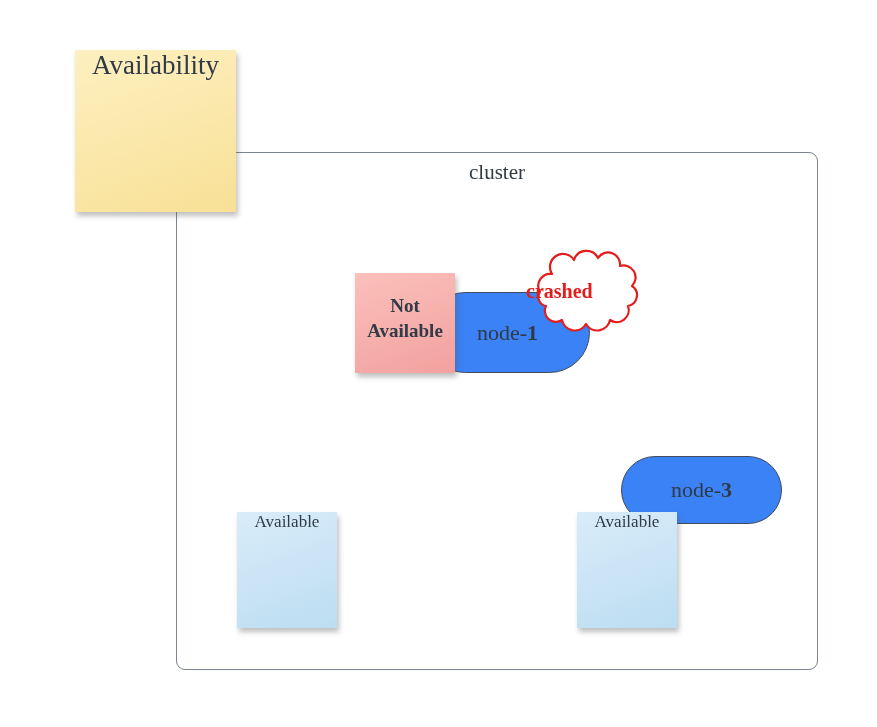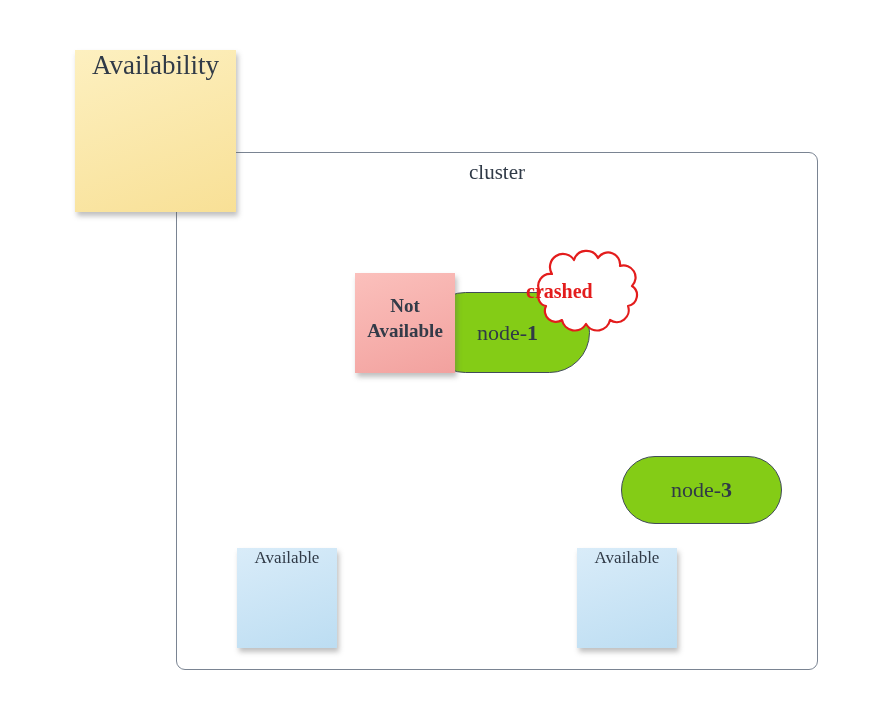--- a/index.html
+++ b/index.html
@@ -29,21 +29,21 @@
     position:absolute;top:7px;left:0;right:0;text-align:center;
     font-size:21px;color:var(--ink);
   }
   .cluster-caption{
     position:absolute;top:467px;left:0;right:0;text-align:center;
     font-size:21px;font-weight:bold;color:var(--ink);letter-spacing:.5px;
   }
   
   .pill{
     position:absolute;border:1.5px solid var(--node-border);border-radius:999px;
-    background:#84cc16;box-sizing:border-box;z-index:2;
+    background:#3b82f6;box-sizing:border-box;z-index:2;
     display:flex;align-items:center;justify-content:center;
   }
   .pill-1{left:425px;top:292px;width:165px;height:81px;}
   .pill-2{left:275px;top:456px;width:160px;height:76px;}
   .pill-3{left:621px;top:456px;width:161px;height:68px;}
   .pill-label{font-size:22px;color:var(--ink);}
   .pill-label b{font-weight:bold;}
   
   .note{
     position:absolute;z-index:4;box-sizing:border-box;
@@ -56,24 +56,23 @@
     font-size:27px;
   }
   .note-pink{
     left:355px;top:233px;width:100px;height:100px;
     background:linear-gradient(160deg,var(--note-pink-light),var(--note-pink-dark));
     font-size:19px;font-weight:bold;line-height:1.32;padding:20px;
     color:#333B48;
     margin-top:40px;
   }
   .note-blue{
-    width:100px;height:100px;
+    width:100px;height:116px;
     background:linear-gradient(160deg,var(--note-blue-light),var(--note-blue-dark));
     font-size:17px;
-    margin-top:36px;
   }
   .note-blue-a{left:237px;top:512px;}
   .note-blue-b{left:577px;top:512px;}
   
   .cloud{
     position:absolute;left:526px;top:244px;width:120px;height:95px;z-index:3;
   }
   .cloud svg{position:absolute;inset:0;display:block;}
   .cloud-label{
     position:absolute;left:0;right:0;top:36px;

